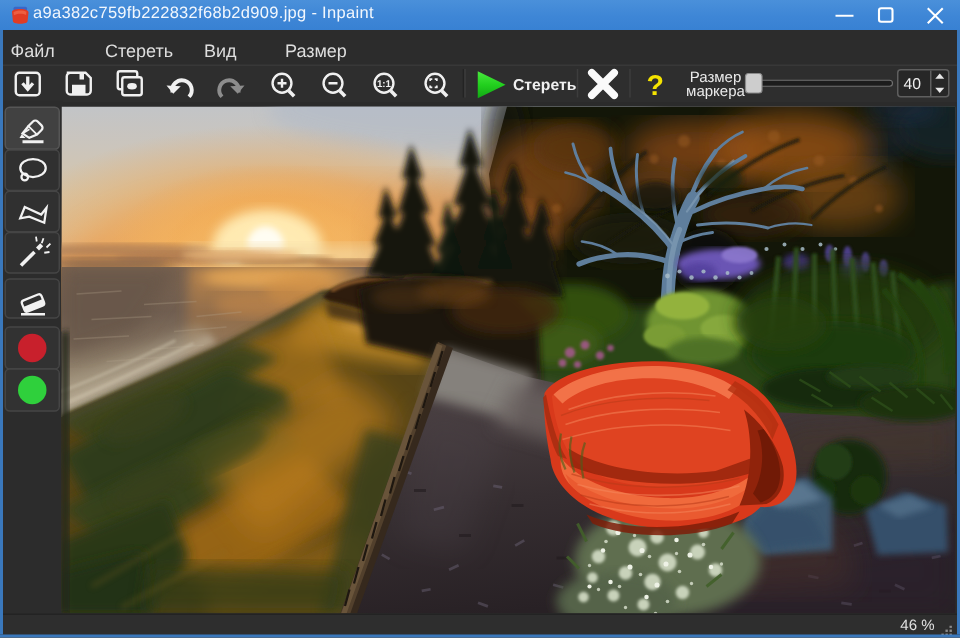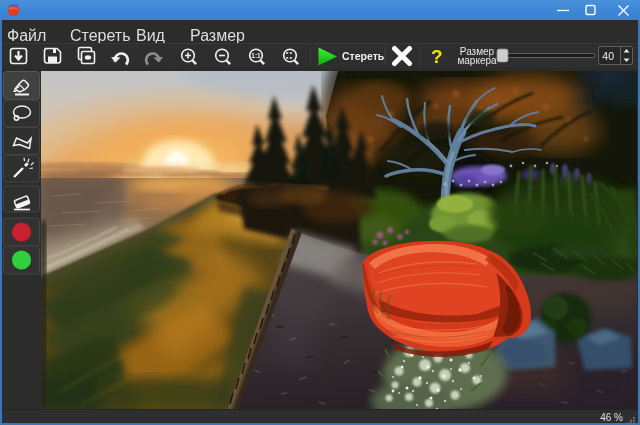--- a/index.html
+++ b/index.html
@@ -5,21 +5,21 @@
   html,body{margin:0;padding:0;}
   body{width:640px;height:425px;overflow:hidden;font-family:"Liberation Sans",sans-serif;}
   #win{position:absolute;left:0;top:0;width:640px;height:425px;background:#2b2b2b;}
   
   #titlebar{position:absolute;left:0;top:0;width:640px;height:20px;
     background:linear-gradient(180deg,#4a90da 0%,#3e86d6 55%,#3881d3 100%);}
   #title-text{position:absolute;left:22px;top:3px;font-size:11px;color:#f2f7fd;letter-spacing:0.2px;}
   #appicon{position:absolute;left:7px;top:4px;width:13px;height:12px;}
   
   #menubar{position:absolute;left:2px;top:20px;width:636px;height:23px;background:#2c2c2c;}
-  .menu-item{position:absolute;top:7px;font-size:16px;color:#dedede;text-align:center;}
+  .menu-item{position:absolute;top:7px;font-size:12px;color:#dedede;text-align:center;}
   
   #toolbar{position:absolute;left:2px;top:43px;width:636px;height:24px;background:#2e2e2e;border-top:1px solid #383838;}
   
   #sidebar{position:absolute;left:2px;top:67px;width:40px;height:342px;background:#2c2c2c;}
   
   #statusbar{position:absolute;left:2px;top:409px;width:636px;height:14px;background:#2e2e2e;border-top:1px solid #232323;}
   #pct{position:absolute;right:15px;top:2px;font-size:10px;color:#e0e0e0;}
   
   #bl{position:absolute;left:0;top:20px;width:2px;height:403px;background:#3a78bc;}
   #br{position:absolute;right:0;top:20px;width:2px;height:403px;background:#3a78bc;}
@@ -28,20 +28,21 @@
 </style>
 </head>
 <body>
 <div id="win">
   <div id="titlebar">
     <svg id="appicon" viewBox="0 0 13 12">
       <rect x="2" y="0.5" width="9" height="3" rx="1" fill="#3a66c8"></rect>
       <path d="M1,4 C1,2.8 3,2 6.5,2 C10,2 12,2.8 12,4.4 L11.4,10 C11.3,11.2 9.5,11.8 6.5,11.8 C3.5,11.8 1.7,11.2 1.6,10 Z" fill="#e03c24"></path>
       <path d="M2,4.2 C3,3.4 5,3 6.5,3 C8,3 9.6,3.3 10.6,3.9 L10.4,6 C9.4,5.4 8,5.1 6.4,5.1 C4.8,5.1 3.2,5.5 2.3,6.1 Z" fill="#f06848" opacity="0.8"></path>
     </svg>
+    <div id="title-text">a9a382c759fb222832f68b2d909.jpg - Inpaint</div>
     <svg style="position:absolute;right:0;top:0" width="110" height="20" viewBox="0 0 110 20">
       <line x1="27" y1="10.5" x2="39" y2="10.5" stroke="#fff" stroke-width="1.3"></line>
       <rect x="56" y="5.5" width="9" height="9" rx="1.5" fill="none" stroke="#fff" stroke-width="1.4"></rect>
       <path d="M88.5,5.5 L98.5,15.5 M98.5,5.5 L88.5,15.5" stroke="#fff" stroke-width="1.4"></path>
     </svg>
   </div>
 
   <div id="menubar">
     <div class="menu-item" style="left:5px">Файл</div>
     <div class="menu-item" style="left:68px">Стереть</div>

